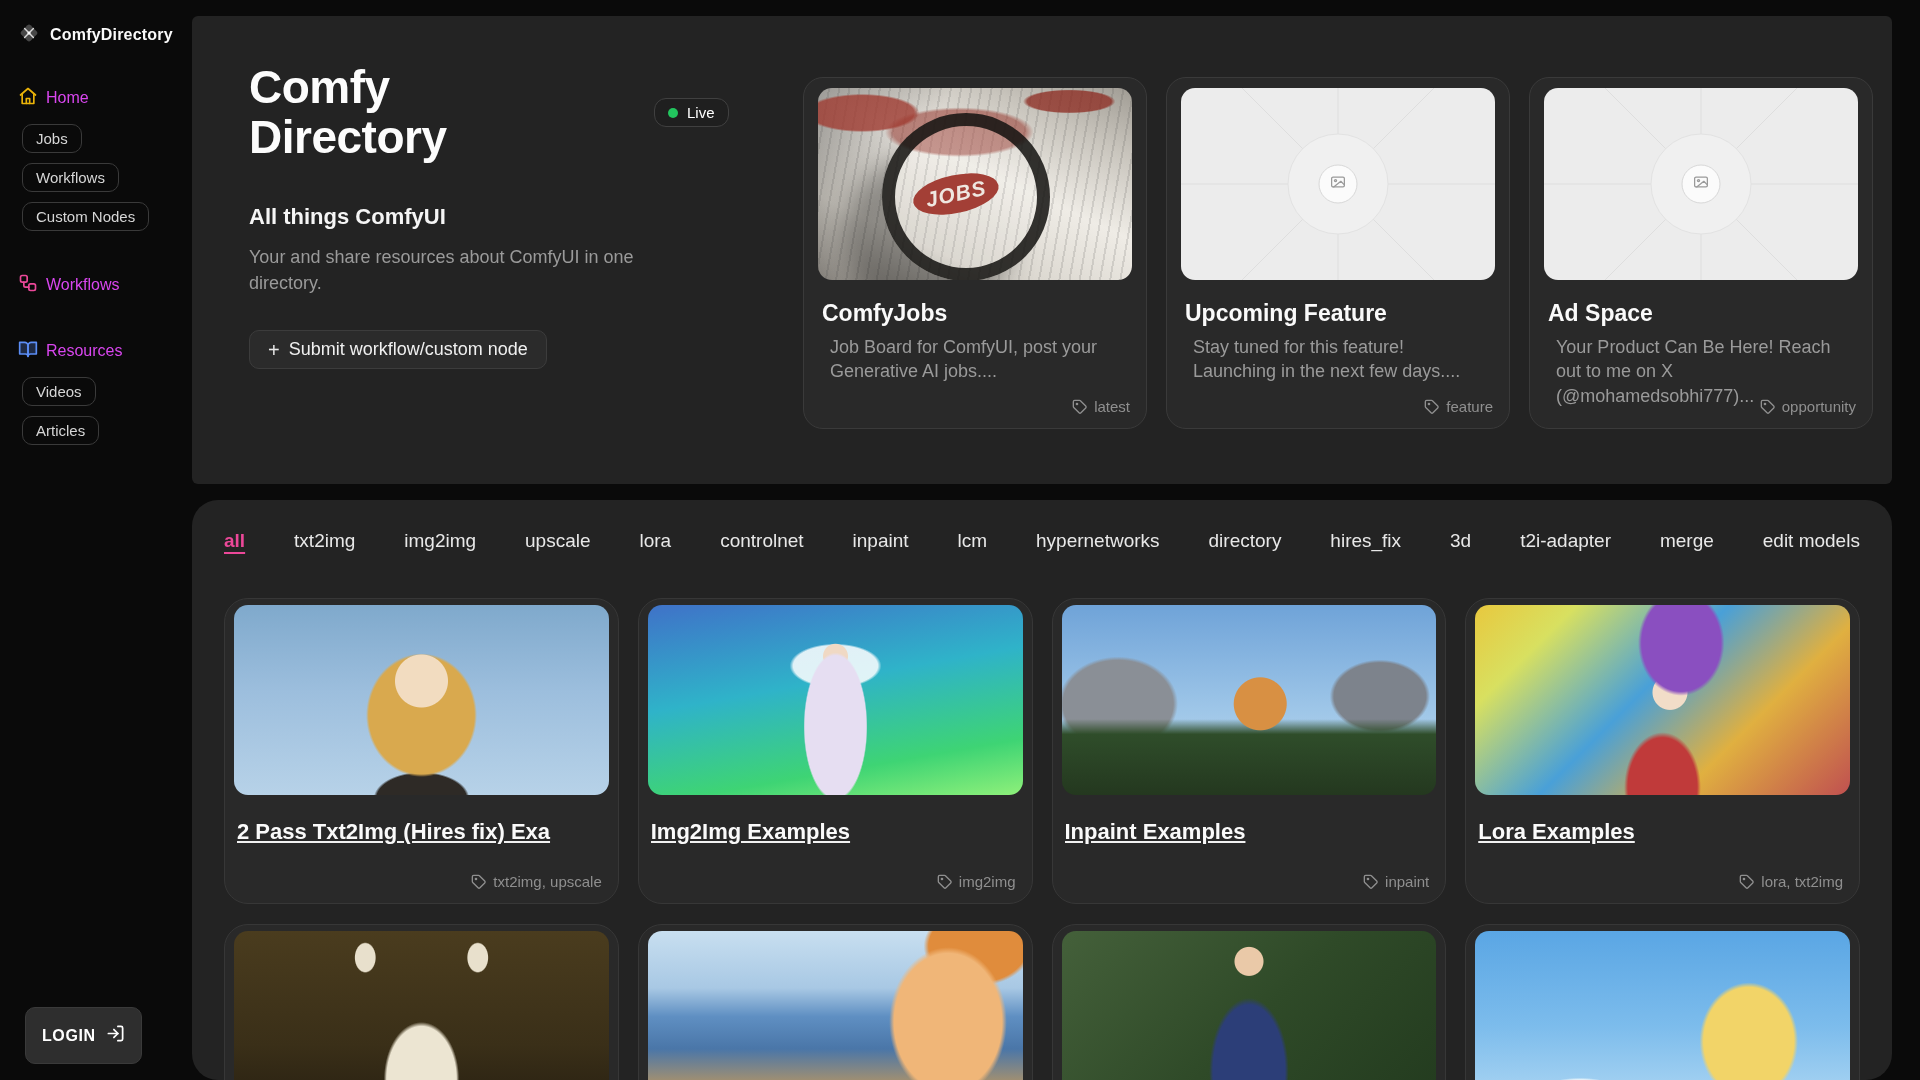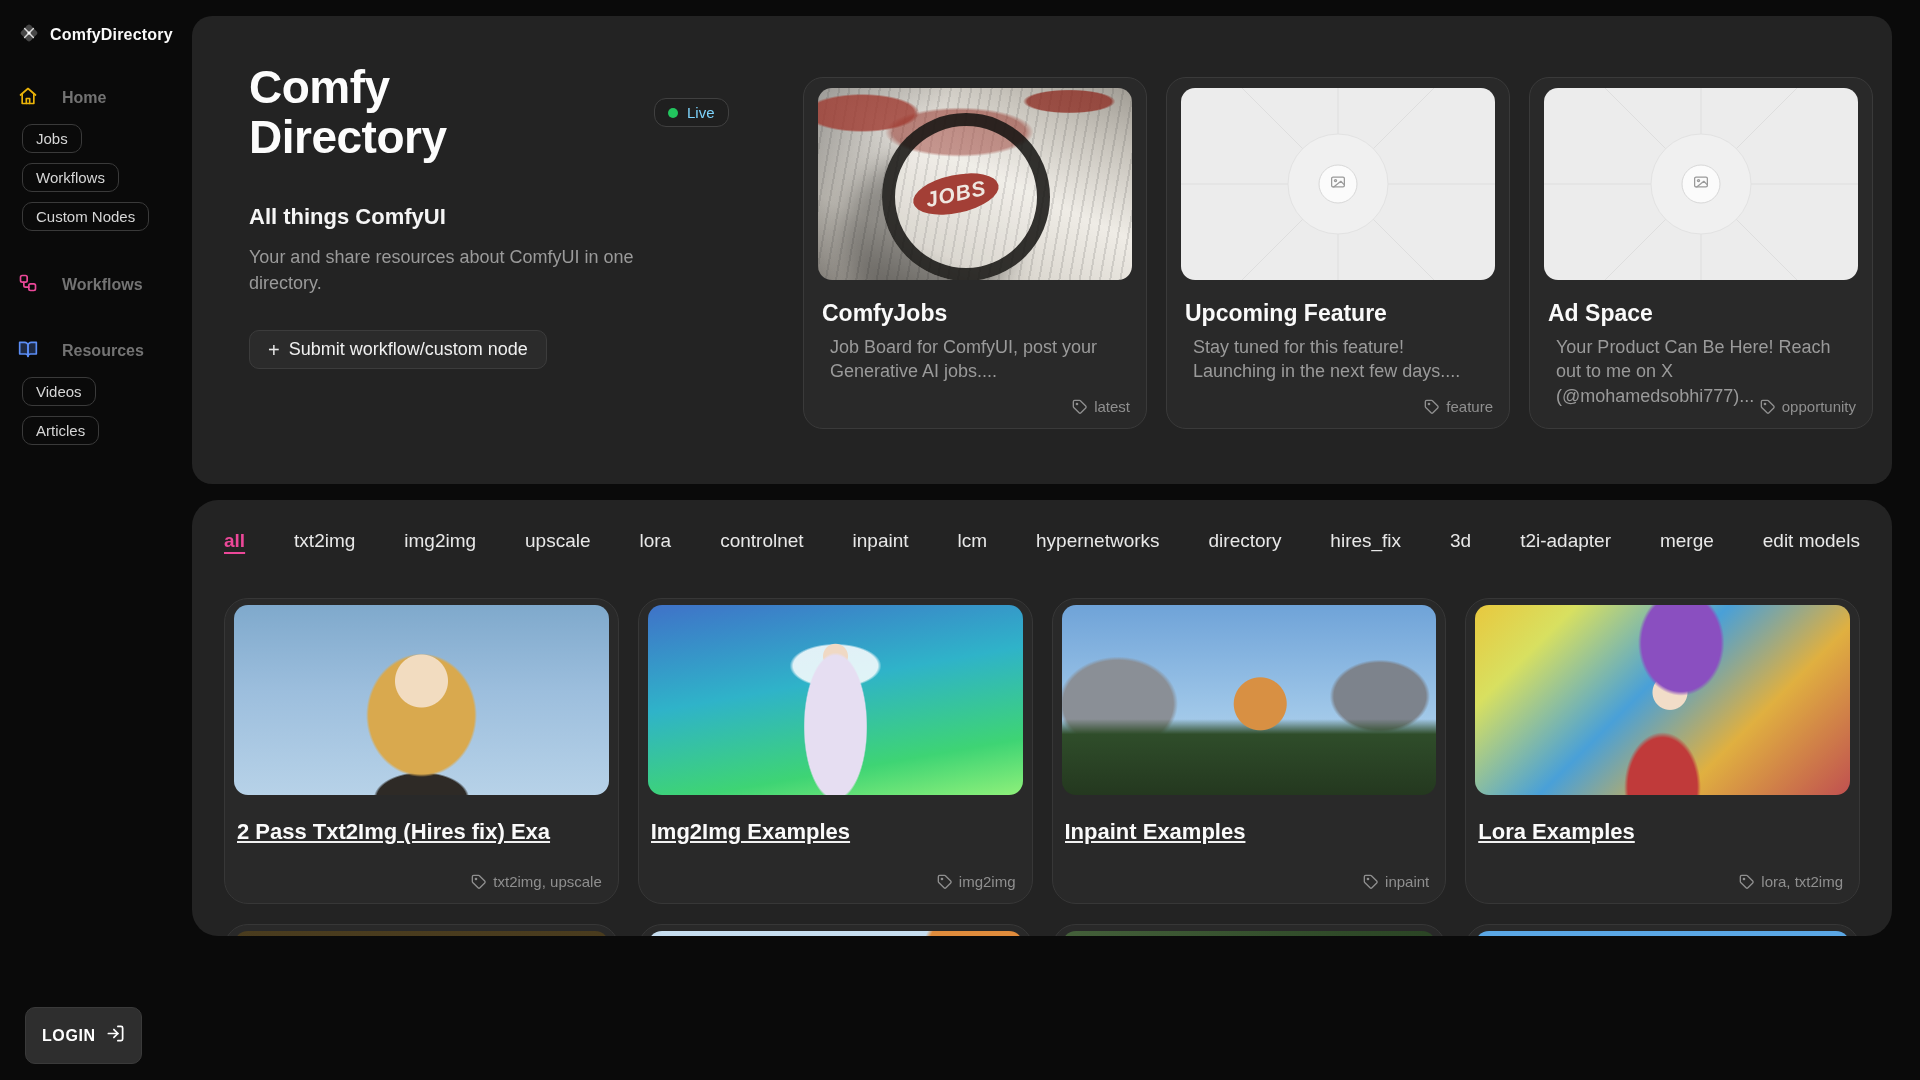--- a/index.html
+++ b/index.html
@@ -13,60 +13,60 @@
 
   
   .sidebar{
     position:fixed;left:0;top:0;width:192px;height:1080px;
     padding:22px 18px;background:#0a0a0a;z-index:5;
   }
   .brand{display:flex;align-items:center;gap:10px;cursor:pointer;}
   .brand-name{font-size:16px;font-weight:600;letter-spacing:.2px;color:#fafafa;}
   .nav{margin-top:38px;}
   .nav-section{margin-bottom:42px;}
-  .nav-header{display:flex;align-items:center;gap:24px;font-size:16px;font-weight:700;color:#737373;}
+  .nav-header{display:flex;align-items:center;gap:8px;font-size:16px;font-weight:400;color:#d946ef;}
   .pill-list{margin-top:14px;}
   .pill{
     display:block;margin:0 0 10px 4px;width:fit-content;
     background:transparent;border:1px solid #3a3a3a;border-radius:10px;
     color:#d6d6d6;font-size:15px;padding:5px 13px;cursor:pointer;
     font-family:"Liberation Sans", sans-serif;
   }
   .login-btn{
     position:absolute;left:25px;bottom:16px;
     display:flex;align-items:center;gap:10px;
     background:#2e2e2e;border:1px solid #3a3a3a;border-radius:10px;
     color:#fff;font-size:16px;font-weight:700;letter-spacing:.6px;
     padding:16px 16px;cursor:pointer;font-family:"Liberation Sans", sans-serif;margin-top:9px;
   }
 
   
   .main{margin-left:192px;padding:16px 28px 0 0;}
   .hero-panel{
-    position:relative;height:468px;background:#232323;border-radius:20px;
+    position:relative;height:468px;background:#232323;border-radius:6px;
   }
   .hero-left{padding:46px 0 0 57px;max-width:480px;}
   .hero-title{
     margin:0;font-size:46px;line-height:50px;font-weight:800;
     letter-spacing:-0.5px;color:#fcfcfc;
   }
   .hero-heading{margin:42px 0 0;font-size:22px;font-weight:700;color:#f5f5f5;}
   .hero-desc{margin:14px 0 0;font-size:18px;line-height:1.45;color:#9a9a9a;max-width:395px;}
   .submit-btn{
     margin-top:34px;display:inline-flex;align-items:center;gap:9px;
     background:#2b2b2b;border:1px solid #3c3c3c;border-radius:10px;
     color:#f0f0f0;font-size:18px;padding:8px 18px;cursor:pointer;
     font-family:"Liberation Sans", sans-serif;
   }
   .plus{font-size:20px;line-height:1;color:#e8e8e8;}
   .live-badge{
     position:absolute;left:462px;top:82px;
     display:flex;align-items:center;gap:9px;
     border:1px solid #404040;border-radius:12px;padding:5px 13px;
-    font-size:15px;color:#7dd3fc;background:#1f1f1f;
+    font-size:15px;color:#ffffff;background:#1f1f1f;
   }
   .live-dot{width:10px;height:10px;border-radius:50%;}
 
   .hero-cards{position:absolute;top:61px;right:19px;display:flex;gap:19px;}
   .hero-card{
     width:344px;height:352px;background:#292929;
     border:1px solid #3a3a3a;border-radius:20px;
     padding:10px 14px;position:relative;cursor:pointer;
   }
   .hero-card h3{margin:20px 4px 0;font-size:23px;font-weight:700;color:#fafafa;}
@@ -159,21 +159,21 @@
   .thumb[data-image="blonde-anime"]{
     background:
       radial-gradient(ellipse 82px 98px at 73% 58%, #f2d468 0 55%, rgba(242,212,104,0) 60%),
       radial-gradient(circle 17px at 69% 62%, #f8e2c8 0 16px, transparent 17px),
       radial-gradient(ellipse 75px 32px at 28% 88%, #e8f4fa 0 58%, transparent 64%),
       linear-gradient(180deg, #5aa6e4 0%, #7cbcec 50%, #b8dcf4 100%);
   }
 
   
   .content-panel{
-    margin-top:16px;height:436px;background:#232323;border-radius:26px;
+    margin-top:16px;height:580px;background:#232323;border-radius:26px;
     overflow:hidden;padding:30px 32px 0;
   }
   .tabs{display:flex;justify-content:space-between;align-items:center;}
   .tab{
     background:none;border:none;padding:0;cursor:pointer;
     color:#e8e8e8;font-size:19px;font-weight:500;
     font-family:"Liberation Sans", sans-serif;white-space:nowrap;
   }
   .tab.active{
     color:#ec4899;font-weight:700;

